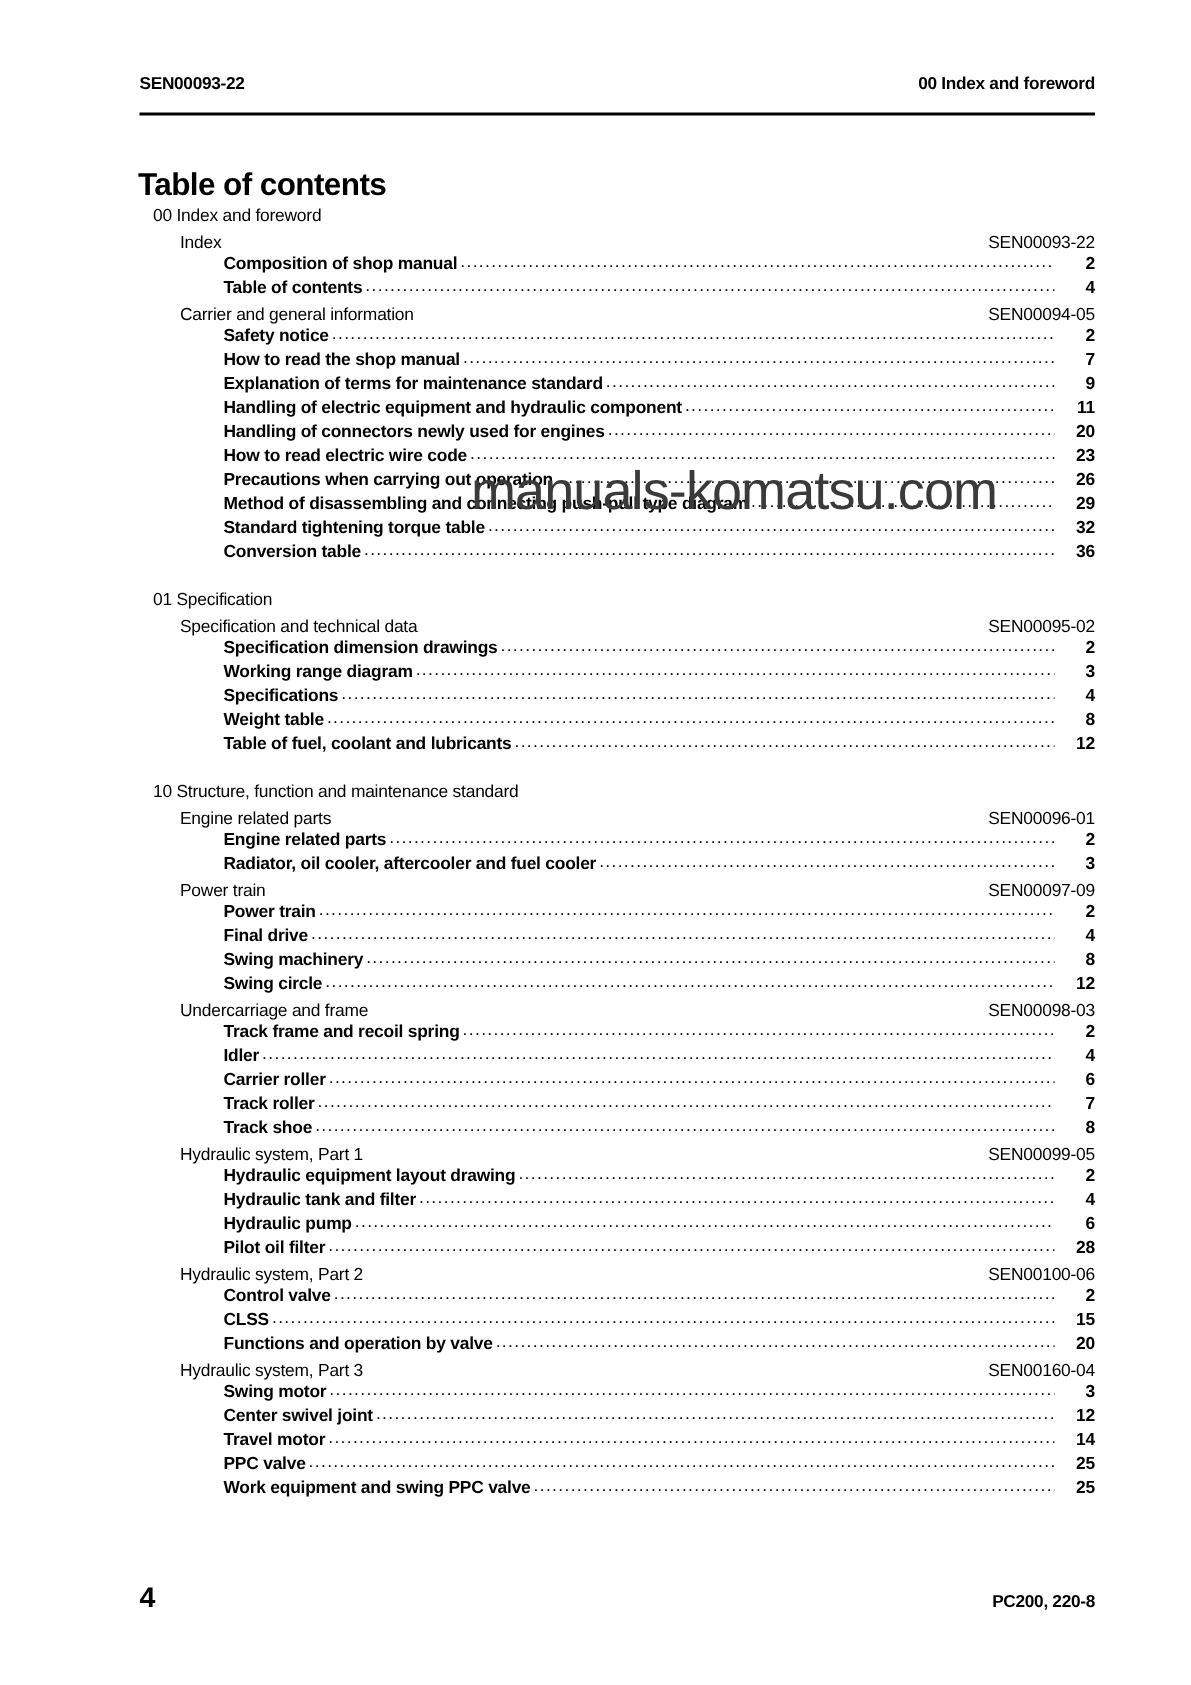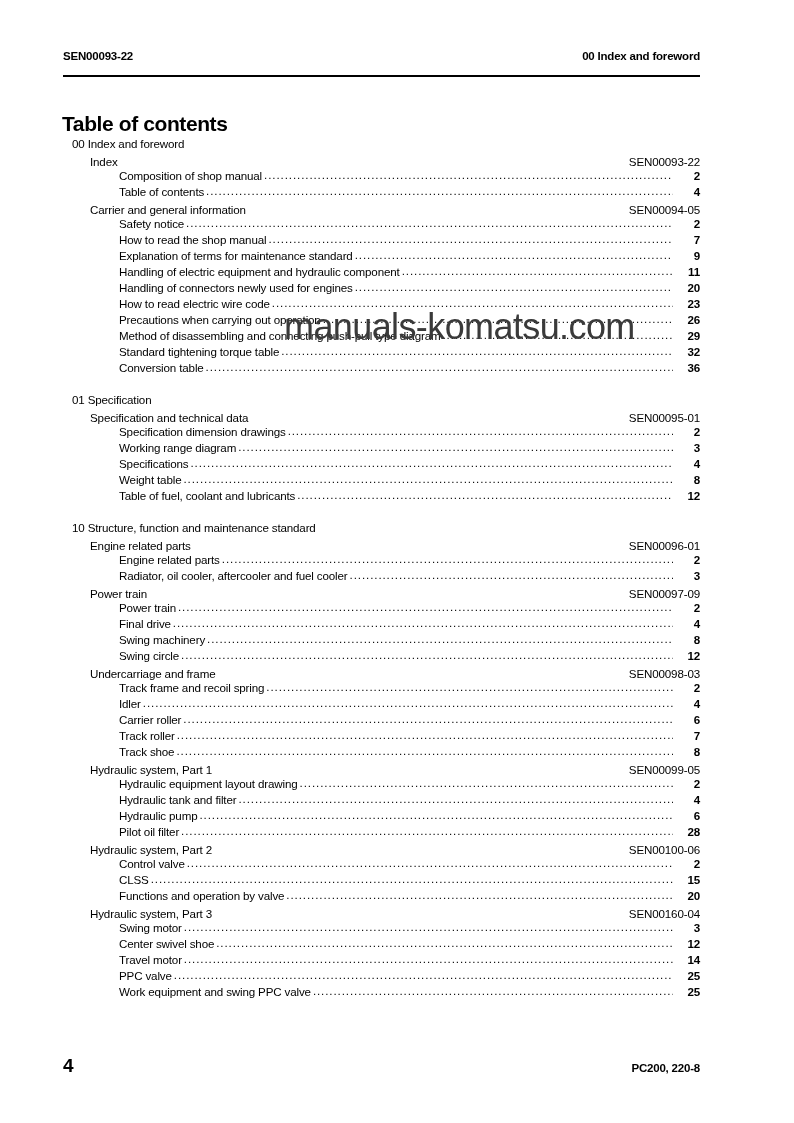--- a/index.html
+++ b/index.html
@@ -10,20 +10,21 @@
   body {
     font-family: "Liberation Sans", sans-serif;
     color: #000000;
   }
   .page {
     position: relative;
     width: 733px;
     height: 1123px;
     background: #ffffff;
     overflow: hidden;
+    margin-left: 30px;
   }
 
   
   .header {
     position: absolute;
     left: 63px;
     top: 50px;
     width: 637px;
     display: flex;
     justify-content: space-between;
@@ -84,20 +85,21 @@
   
   .lvl3 {
     padding-left: 56px;
   }
 
   .label {
     flex: 0 0 auto;
   }
   .lvl3 .label {
     padding-right: 2px;
+    font-weight: bold;
   }
 
   .leader {
     flex: 1 1 auto;
     overflow: hidden;
     height: 11px;
     margin: 0 1px 0 0;
     position: relative;
     top: -1px;
   }
@@ -249,21 +251,21 @@
           <span class="pagenum">36</span>
         </div>
       </div>
       <div class="group">
         <div class="row lvl1">
           <span class="label">01 Specification</span>
         </div>
         <div class="row lvl2">
           <span class="label">Specification and technical data</span>
           <span class="spacer"></span>
-          <span class="sen">SEN00095-01</span>
+          <span class="sen">SEN00095-02</span>
         </div>
         <div class="row lvl3">
           <span class="label">Specification dimension drawings</span>
           <span class="leader"></span>
           <span class="pagenum">2</span>
         </div>
         <div class="row lvl3">
           <span class="label">Working range diagram</span>
           <span class="leader"></span>
           <span class="pagenum">3</span>
@@ -407,21 +409,21 @@
           <span class="label">Hydraulic system, Part 3</span>
           <span class="spacer"></span>
           <span class="sen">SEN00160-04</span>
         </div>
         <div class="row lvl3">
           <span class="label">Swing motor</span>
           <span class="leader"></span>
           <span class="pagenum">3</span>
         </div>
         <div class="row lvl3">
-          <span class="label">Center swivel shoe</span>
+          <span class="label">Center swivel joint</span>
           <span class="leader"></span>
           <span class="pagenum">12</span>
         </div>
         <div class="row lvl3">
           <span class="label">Travel motor</span>
           <span class="leader"></span>
           <span class="pagenum">14</span>
         </div>
         <div class="row lvl3">
           <span class="label">PPC valve</span>

